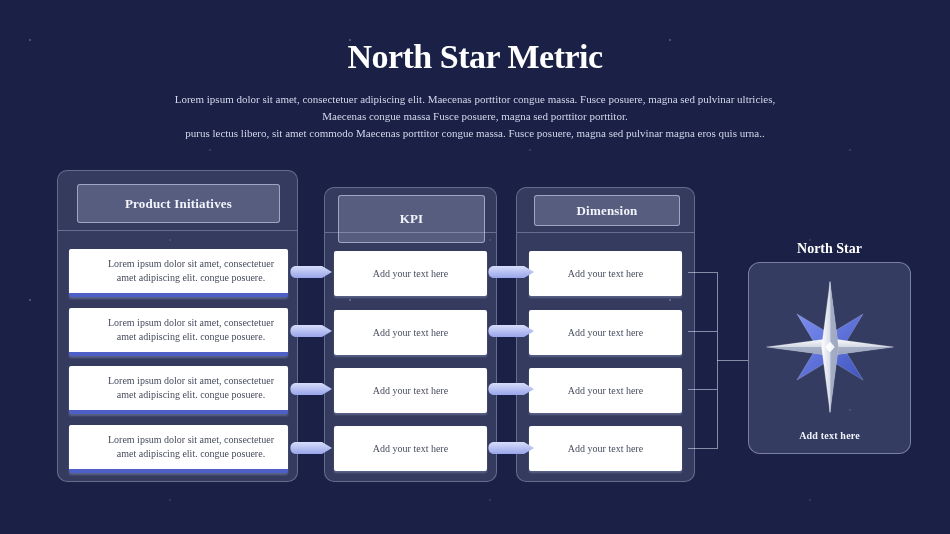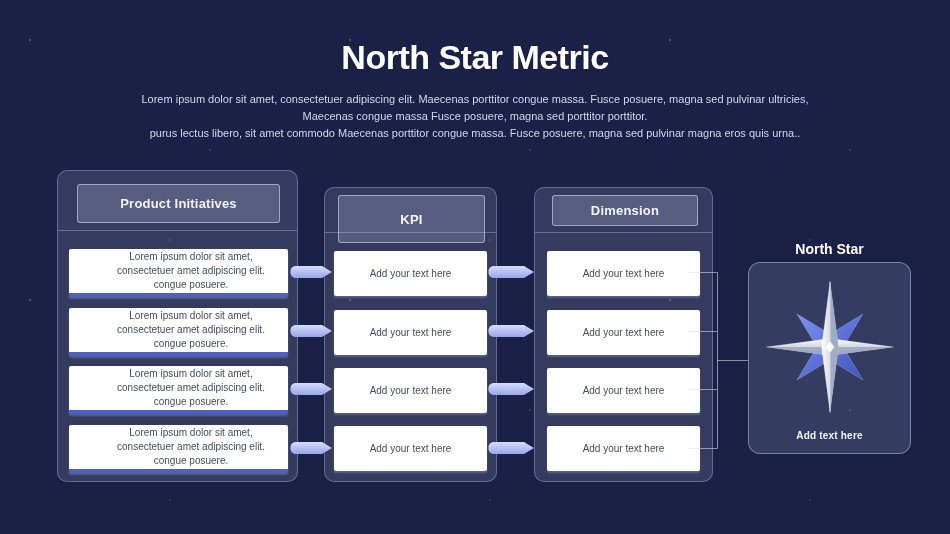--- a/index.html
+++ b/index.html
@@ -1,18 +1,18 @@
 <!DOCTYPE html>
 <html><head>
 <meta charset="utf-8">
 <style>
   html,body{margin:0;padding:0;background:#10152e;}
   .slide{
     position:relative;width:950px;height:534px;overflow:hidden;
-    font-family:Liberation Sans, sans-serif;
+    font-family:Liberation Serif, serif;
     background-color:#1a2046;
     background-image:
       radial-gradient(1.5px 1.5px at 30px 40px, rgba(255,255,255,.22) 50%, transparent 52%),
       radial-gradient(1px 1px at 120px 90px, rgba(255,255,255,.16) 50%, transparent 52%),
       radial-gradient(1.5px 1.5px at 210px 150px, rgba(255,255,255,.12) 50%, transparent 52%),
       radial-gradient(1px 1px at 70px 200px, rgba(255,255,255,.18) 50%, transparent 52%),
       radial-gradient(1px 1px at 260px 60px, rgba(255,255,255,.15) 50%, transparent 52%),
       radial-gradient(1.5px 1.5px at 170px 240px, rgba(255,255,255,.10) 50%, transparent 52%),
       radial-gradient(1px 1px at 300px 190px, rgba(255,255,255,.16) 50%, transparent 52%),
       radial-gradient(1px 1px at 40px 130px, rgba(255,255,255,.12) 50%, transparent 52%);
@@ -92,21 +92,21 @@
 
   <div class="col" style="left:324px;top:187px;width:173px;height:295px;">
     <div class="col-header" style="left:13px;top:7px;width:147px;height:48px;">KPI</div>
     <div class="col-divider" style="top:44px;"></div>
     <div class="card" style="left:9px;top:63px;width:153px;height:45px;">Add your text here</div>
     <div class="card" style="left:9px;top:122px;width:153px;height:45px;">Add your text here</div>
     <div class="card" style="left:9px;top:180px;width:153px;height:45px;">Add your text here</div>
     <div class="card" style="left:9px;top:238px;width:153px;height:45px;">Add your text here</div>
   </div>
 
-  <div class="col" style="left:534px;top:187px;width:179px;height:295px;">
+  <div class="col" style="left:516px;top:187px;width:179px;height:295px;">
     <div class="col-header" style="left:17px;top:7px;width:146px;height:31px;">Dimension</div>
     <div class="col-divider" style="top:44px;"></div>
     <div class="card" style="left:12px;top:63px;width:153px;height:45px;">Add your text here</div>
     <div class="card" style="left:12px;top:122px;width:153px;height:45px;">Add your text here</div>
     <div class="card" style="left:12px;top:180px;width:153px;height:45px;">Add your text here</div>
     <div class="card" style="left:12px;top:238px;width:153px;height:45px;">Add your text here</div>
   </div>
 
   <svg class="arrow" style="left:287px;top:265px;width:46px;" viewBox="0 0 46 14">
     <defs>

